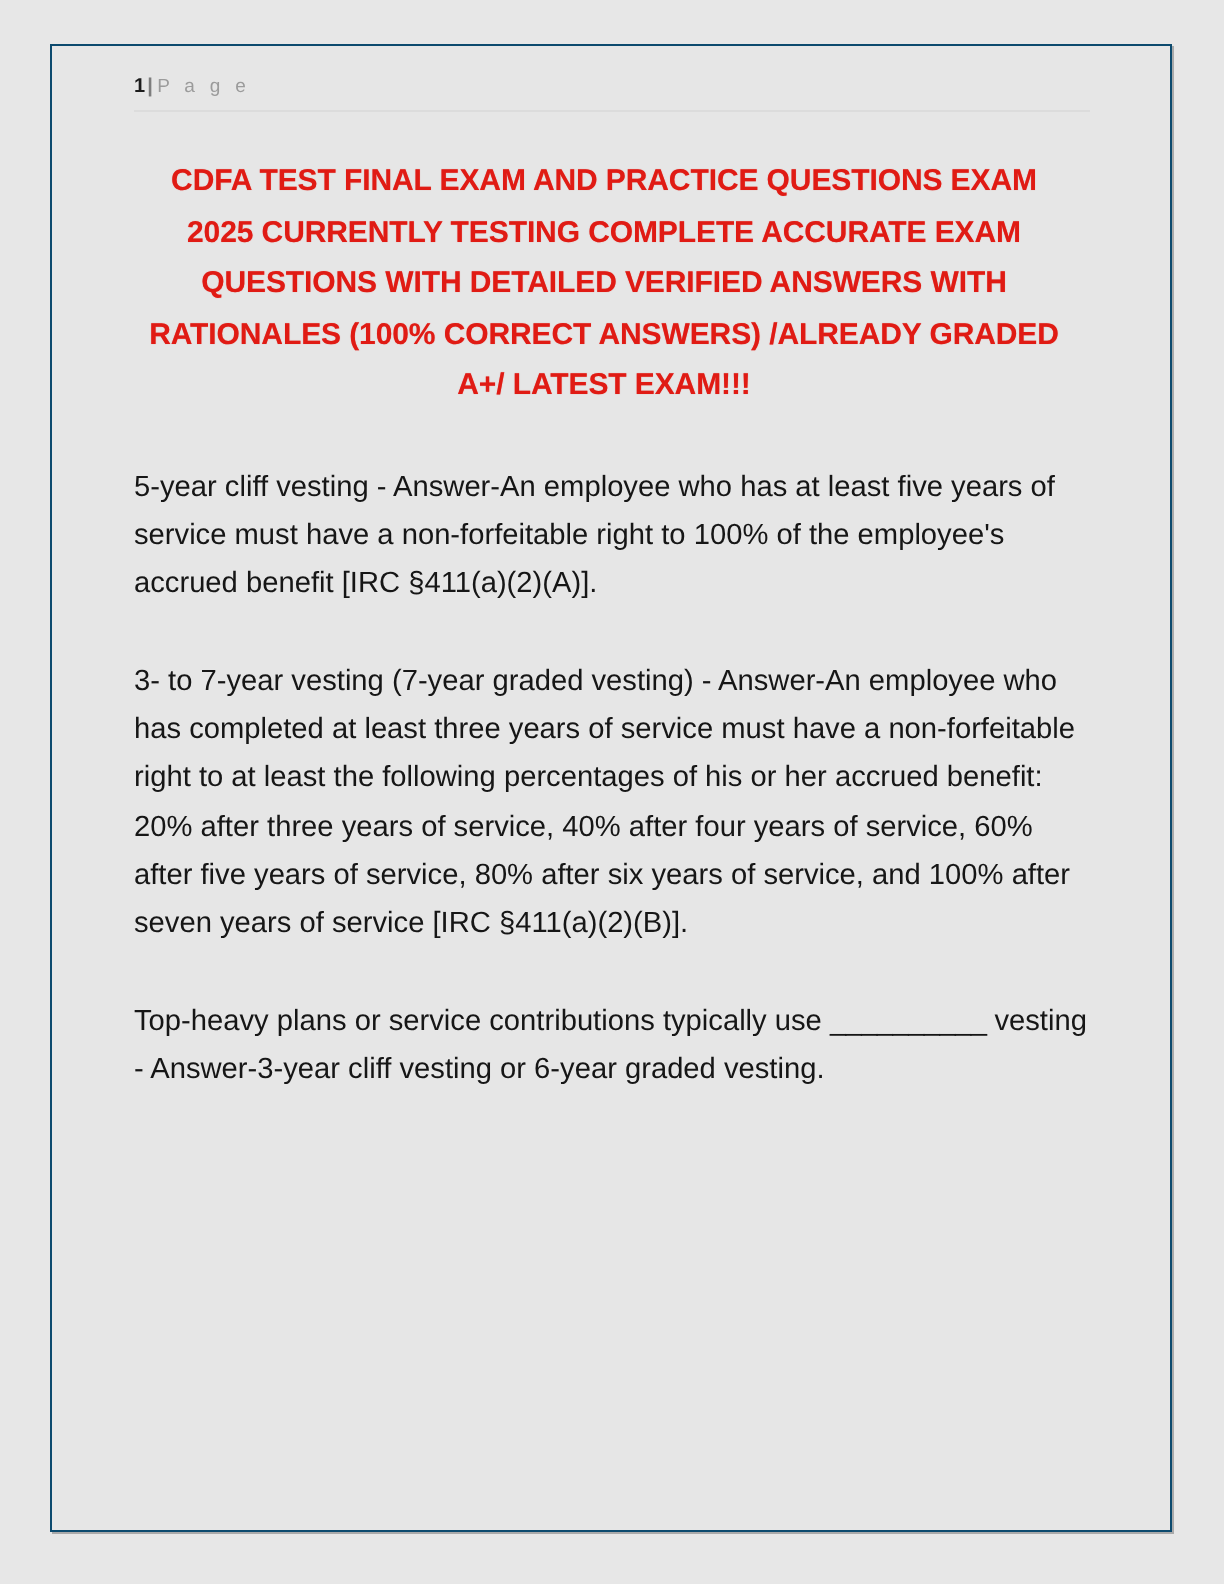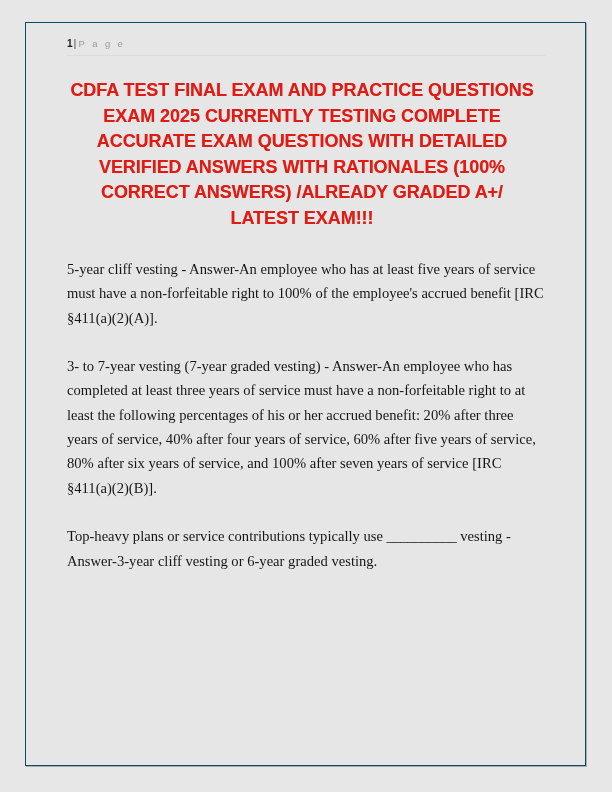--- a/index.html
+++ b/index.html
@@ -66,38 +66,37 @@
     margin-top: 0px;
   }
 
   
   .doc-title {
     margin-top: 22px;
     width: 470px;
     text-align: center;
     color: #e01b14;
     font-weight: bold;
-    font-size: 18px;
+    font-size: 15px;
     line-height: 25.5px;
     letter-spacing: -0.05px;
     text-shadow: 0 0 0.4px rgba(224,27,20,0.55);
   }
 
   
   .doc-body {
     margin-top: 26px;
     width: 478px;
     color: #161616;
     font-size: 14.6px;
     line-height: 24.3px;
   }
   .para {
     margin: 0;
     white-space: normal;
-    font-family: Liberation Serif, serif;
   }
   .para-gap {
     height: 24.3px;
   }
   .blank-fill {
     text-decoration: none;
     letter-spacing: -0.3px;
   }
 </style>
 </head>

